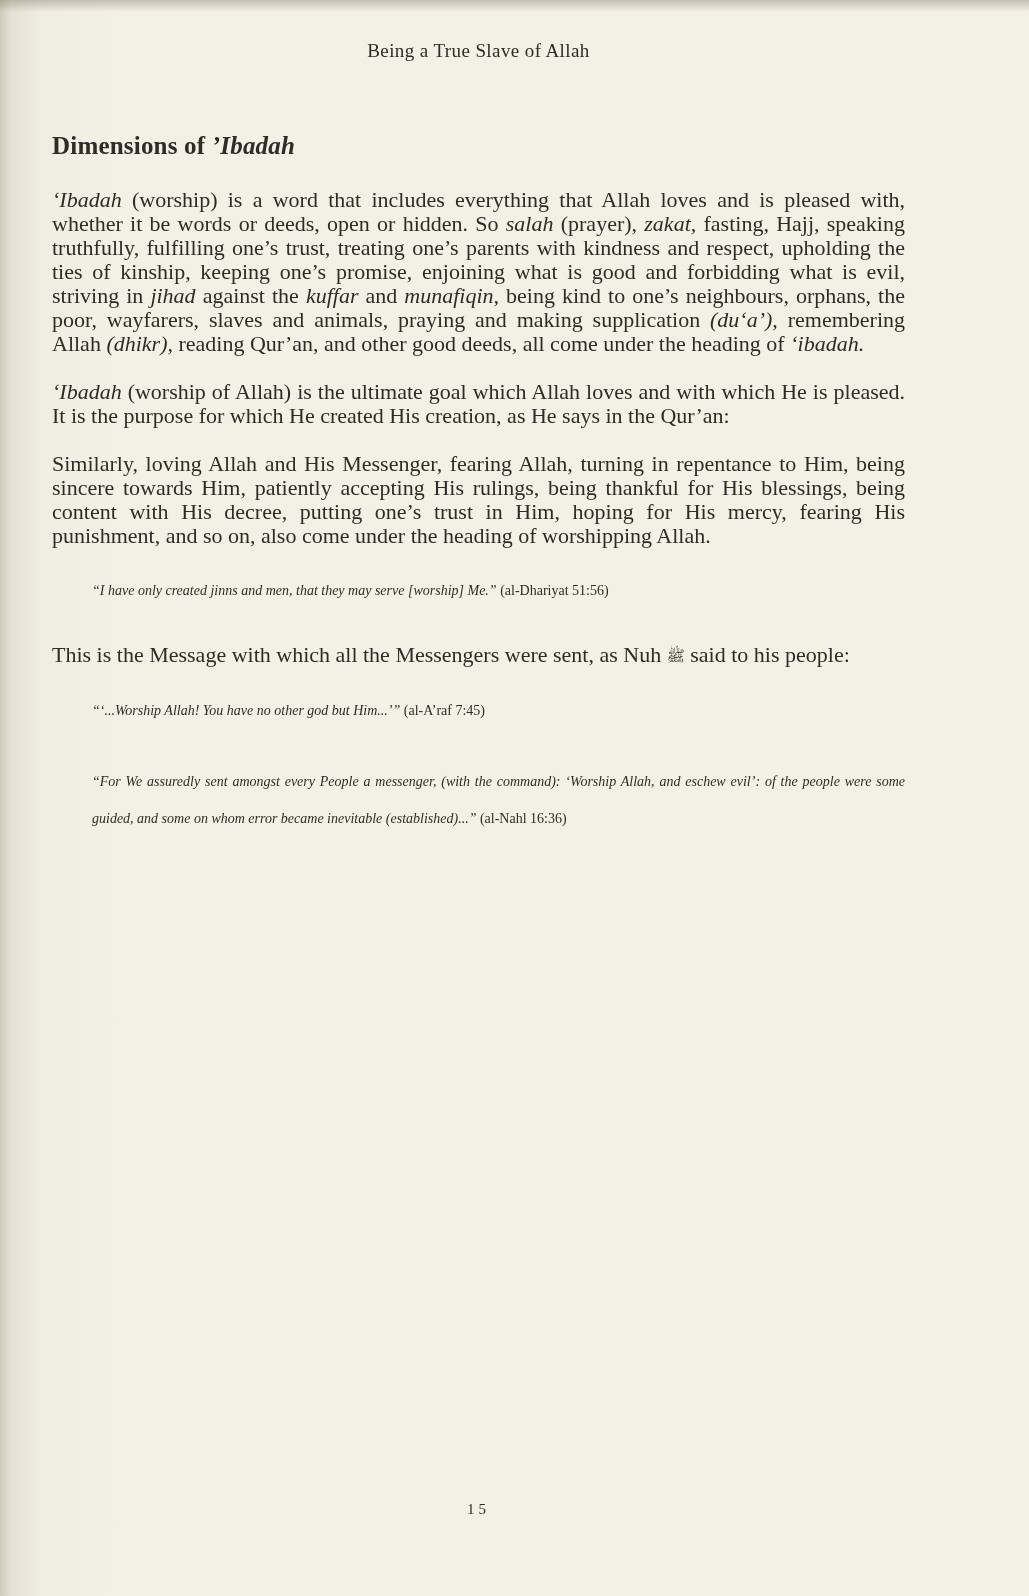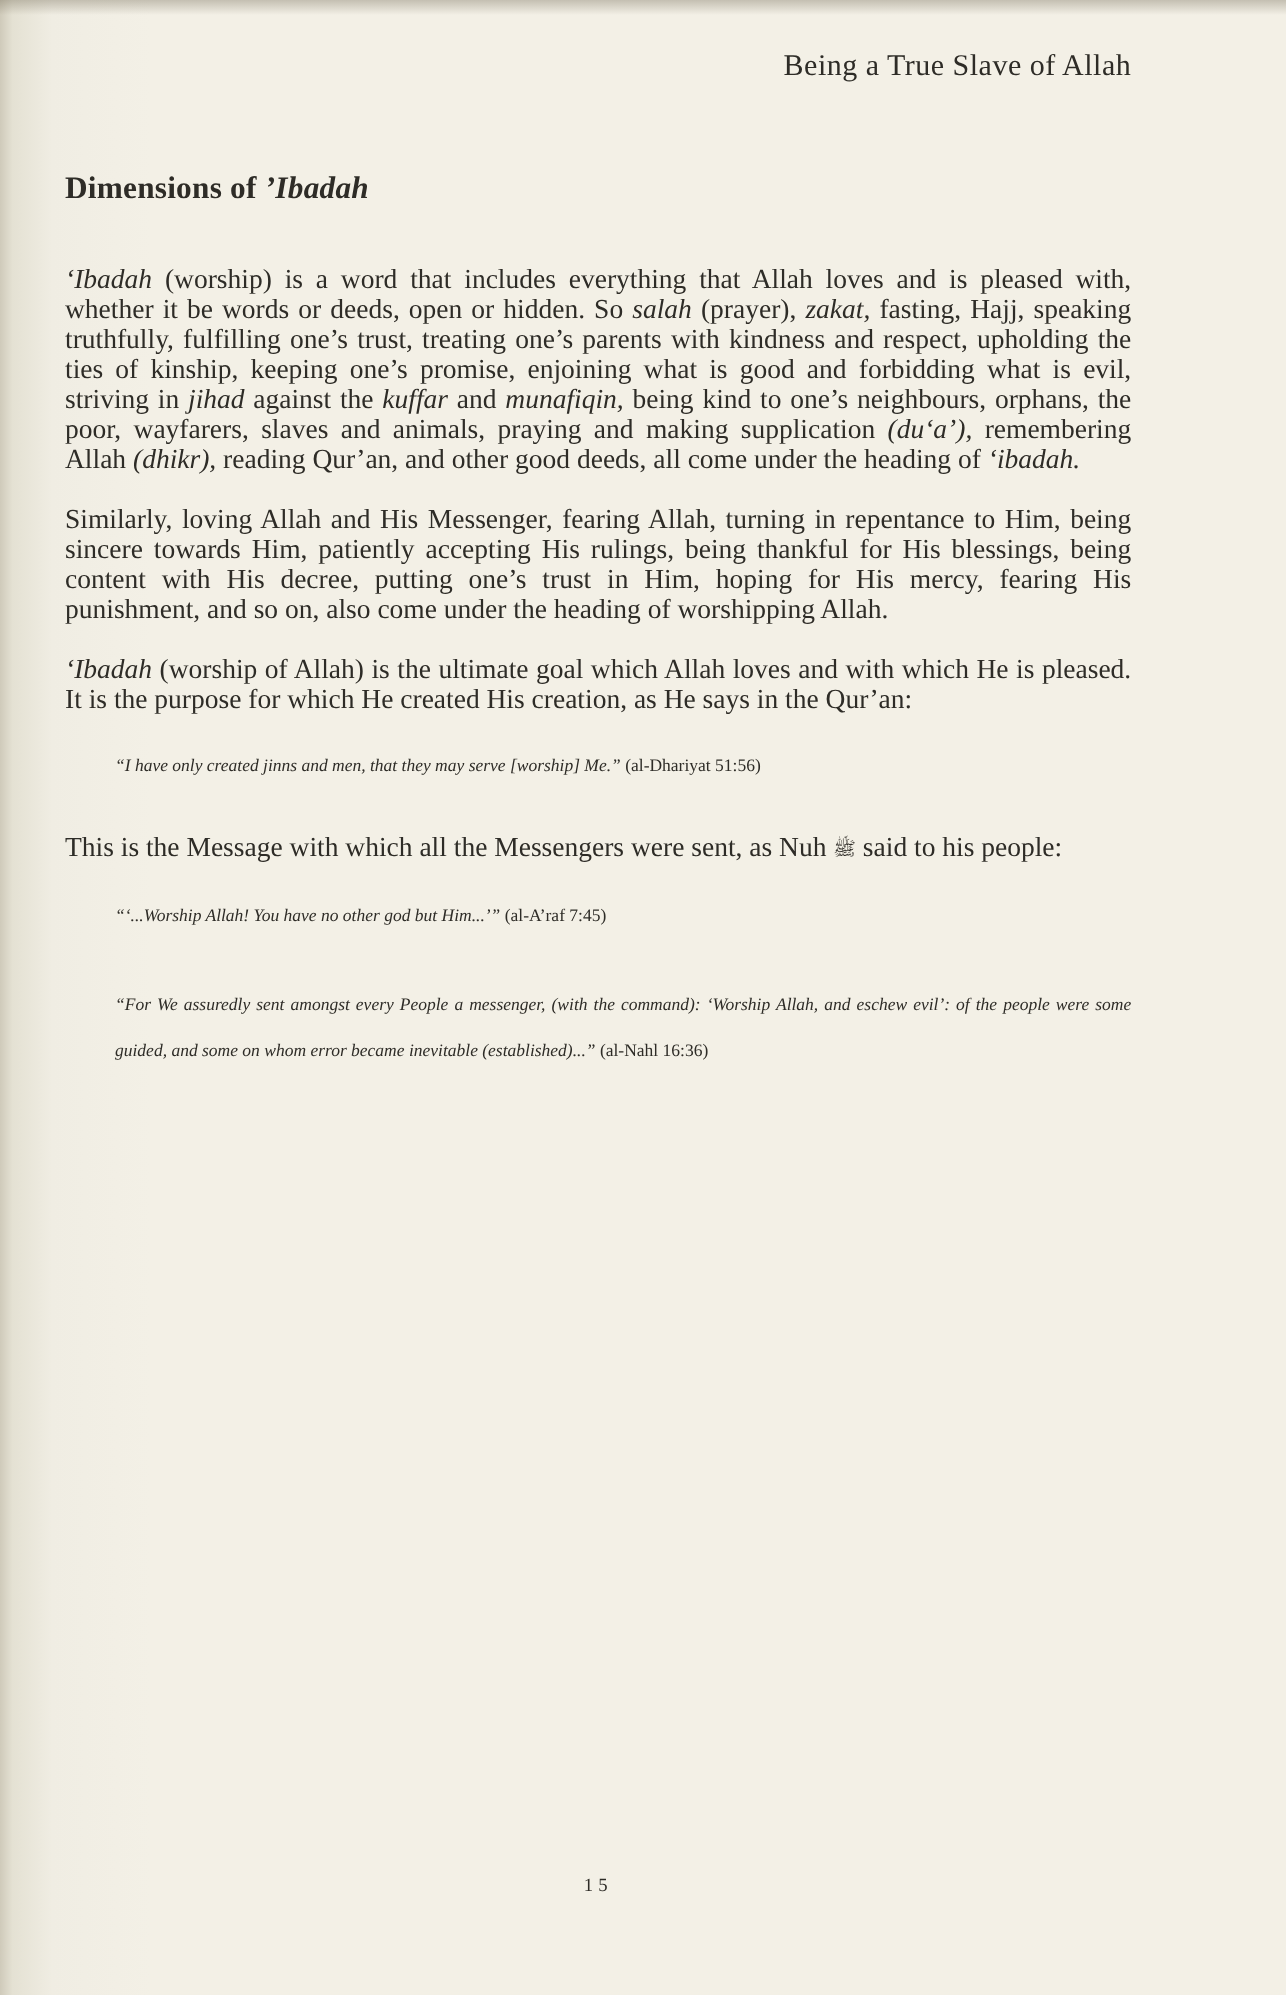--- a/index.html
+++ b/index.html
@@ -13,29 +13,29 @@
   .page {
     position: relative;
     width: 1029px; height: 1596px;
     box-sizing: border-box;
     padding: 40px 124px 0 52px;
     background:
       linear-gradient(180deg, rgba(120,112,92,0.38) 0px, rgba(120,112,92,0) 12px),
       linear-gradient(90deg, #cfcaba 0px, #e4e1d3 10px, #f0ede3 42px, #f3f0e6 120px, #f3f0e6 100%);
   }
   .running-header {
-    text-align: right;
-    font-size: 24px;
+    text-align: center;
+    font-size: 19px;
     letter-spacing: 0.4px;
     margin: 0;
   }
   .heading {
     font-size: 25px;
     font-weight: bold;
-    margin: 70px 0 46px 0;
+    margin: 70px 0 28px 0;
     letter-spacing: 0.2px;
   }
   .heading .it { font-style: italic; }
   .body-text { font-size: 22px; }
   .para {
     margin: 0 0 24px 0;
     line-height: 24px;
     text-align: justify;
   }
   .quote {
@@ -63,22 +63,22 @@
 <body>
 
 <div class="page">
 
   <div class="running-header">Being a True Slave of Allah</div>
 
   <h1 class="heading"><span>Dimensions of </span><span class="it">’Ibadah</span></h1>
 
   <main class="body-text">
       <p class="para"><span class="it">‘Ibadah</span><span> (worship) is a word that includes everything that Allah loves and is pleased with, whether it be words or deeds, open or hidden. So </span><span class="it">salah</span><span> (prayer), </span><span class="it">zakat,</span><span> fasting, Hajj, speaking truthfully, fulfilling one’s trust, treating one’s parents with kindness and respect, upholding the ties of kinship, keeping one’s promise, enjoining what is good and forbidding what is evil, striving in </span><span class="it">jihad</span><span> against the </span><span class="it">kuffar</span><span> and </span><span class="it">munafiqin,</span><span> being kind to one’s neighbours, orphans, the poor, wayfarers, slaves and animals, praying and making supplication </span><span class="it">(du‘a’),</span><span> remembering Allah </span><span class="it">(dhikr),</span><span> reading Qur’an, and other good deeds, all come under the heading of </span><span class="it">‘ibadah.</span></p>
+      <p class="para"><span class="it">‘Ibadah</span><span> (worship of Allah) is the ultimate goal which Allah loves and with which He is pleased. It is the purpose for which He created His creation, as He says in the Qur’an:</span></p>
       <p class="para"><span>Similarly, loving Allah and His Messenger, fearing Allah, turning in repentance to Him, being sincere towards Him, patiently accepting His rulings, being thankful for His blessings, being content with His decree, putting one’s trust in Him, hoping for His mercy, fearing His punishment, and so on, also come under the heading of worshipping Allah.</span></p>
-      <p class="para"><span class="it">‘Ibadah</span><span> (worship of Allah) is the ultimate goal which Allah loves and with which He is pleased. It is the purpose for which He created His creation, as He says in the Qur’an:</span></p>
       <p class="quote"><span class="it">“I have only created jinns and men, that they may serve [worship] Me.”</span><span> (al-Dhariyat 51:56)</span></p>
       <p class="para"><span>This is the Message with which all the Messengers were sent, as Nuh </span><span class="honorific">ﷺ</span><span> said to his people:</span></p>
       <p class="quote"><span class="it">“‘...Worship Allah! You have no other god but Him...’”</span><span> (al-A’raf 7:45)</span></p>
       <p class="quote"><span class="it">“For We assuredly sent amongst every People a messenger, (with the command): ‘Worship Allah, and eschew evil’: of the people were some guided, and some on whom error became inevitable (established)...”</span><span> (al-Nahl 16:36)</span></p>
     </main>
 
   <div class="page-number">15</div>
 
 </div>
 

